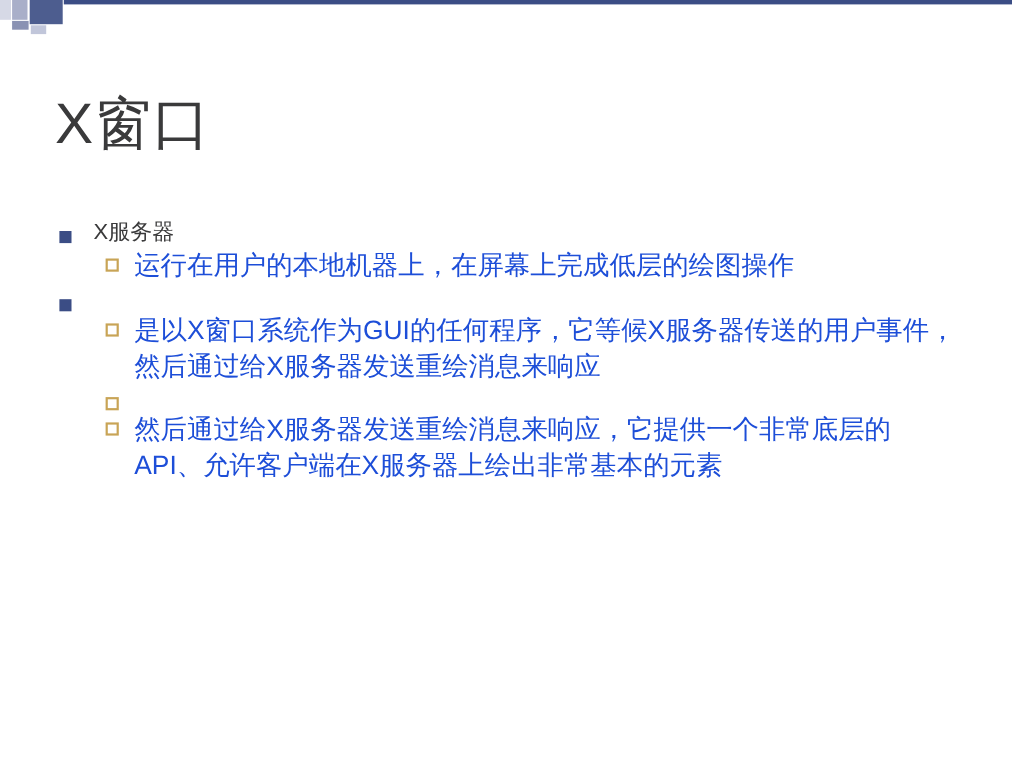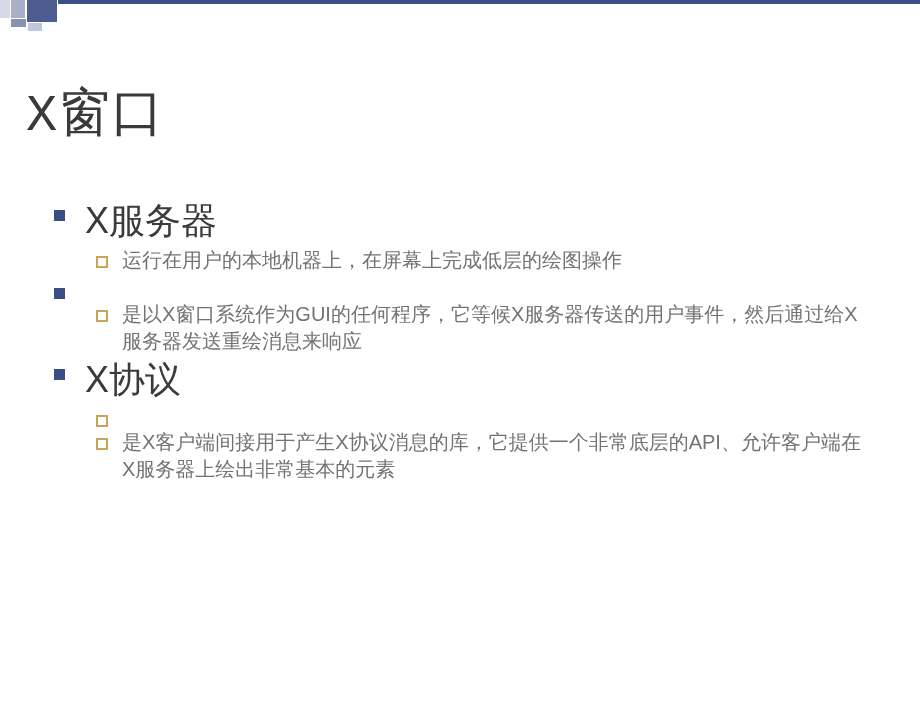--- a/index.html
+++ b/index.html
@@ -21,26 +21,25 @@
     left: 0;
     width: 100%;
     height: 35px;
   }
   .decor-box {
     position: absolute;
   }
   .title {
     position: absolute;
     top: 78px;
-    left: 26px;
+    left: 50px;
     font-size: 52px;
     color: #3a3a3b;
     font-weight: normal;
     letter-spacing: 1px;
-    font-family: Liberation Mono, monospace;
   }
   .content {
     position: absolute;
     top: 198px;
     left: 54px;
     right: 40px;
   }
   .level1-item {
     display: flex;
     align-items: flex-start;
@@ -48,42 +47,42 @@
   }
   .bullet-square {
     width: 11px;
     height: 11px;
     background: #3b4d85;
     margin-top: 12px;
     margin-right: 20px;
     flex-shrink: 0;
   }
   .level1-text {
-    font-size: 36px;
+    font-size: 20px;
     color: #3a3a3b;
     line-height: 1.3;
   }
   .level2-item {
     display: flex;
     align-items: flex-start;
     margin-left: 42px;
     margin-bottom: 2px;
     padding-right: 10px;
   }
   .bullet-hollow {
     width: 12px;
     height: 12px;
     border: 2px solid #c8a456;
     margin-top: 9px;
     margin-right: 14px;
     flex-shrink: 0;
   }
   .level2-text {
-    font-size: 20px;
-    color: #737373;
+    font-size: 24px;
+    color: #1d4ed8;
     line-height: 1.35;
   }
 </style>
 </head>
 <body>
 
 <div class="decoration">
   <div class="decor-box" style="left:0;top:0;width:10px;height:18px;background:#d6d9e6;"></div>
   <div class="decor-box" style="left:11px;top:0;width:14px;height:18px;background:#a9afc9;"></div>
   <div class="decor-box" style="left:27px;top:0;width:30px;height:22px;background:#4d5d8f;"></div>
@@ -106,26 +105,22 @@
   </div>
 
   <div class="level1-item">
     <div class="bullet-square"></div>
   </div>
   <div class="level2-item">
     <div class="bullet-hollow"></div>
     <div class="level2-text">是以X窗口系统作为GUI的任何程序，它等候X服务器传送的用户事件，然后通过给X服务器发送重绘消息来响应</div>
   </div>
 
-  <div class="level1-item">
-    <div class="bullet-square"></div>
-    <div class="level1-text">X协议</div>
-  </div>
   <div class="level2-item">
     <div class="bullet-hollow"></div>
   </div>
 
   <div class="level2-item">
     <div class="bullet-hollow"></div>
-    <div class="level2-text">是X客户端间接用于产生X协议消息的库，它提供一个非常底层的API、允许客户端在X服务器上绘出非常基本的元素</div>
+    <div class="level2-text">然后通过给X服务器发送重绘消息来响应，它提供一个非常底层的API、允许客户端在X服务器上绘出非常基本的元素</div>
   </div>
 
 </div>
 
 </body></html>

